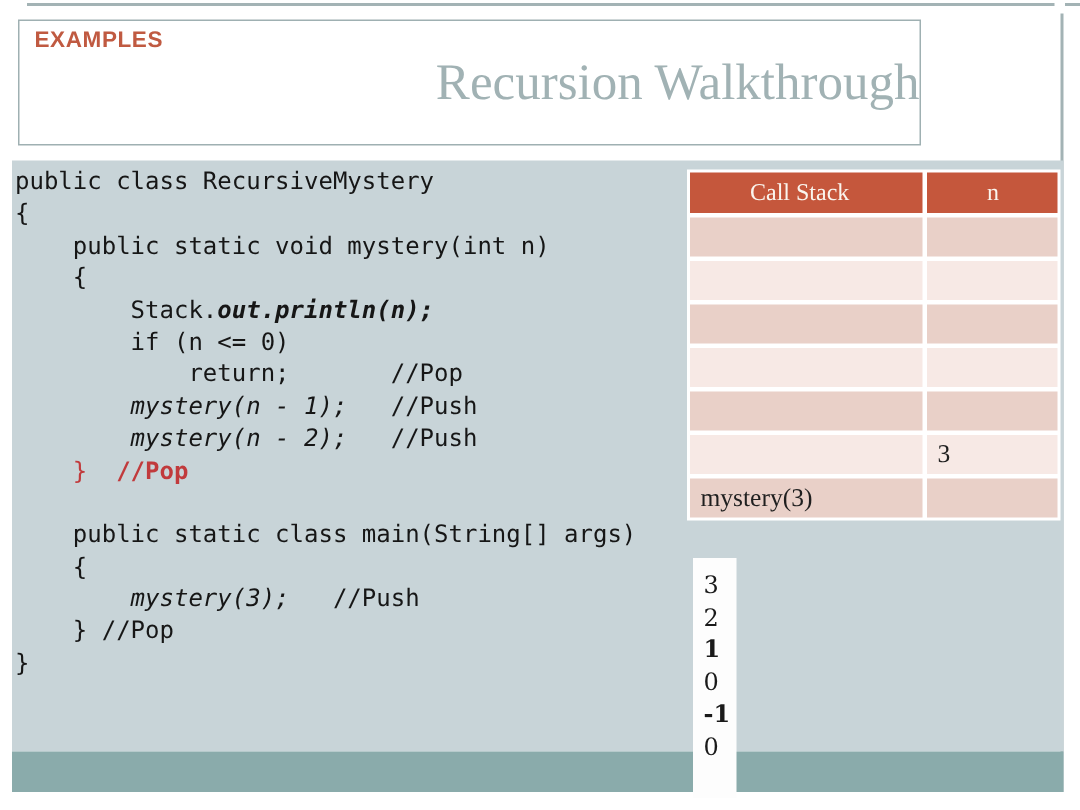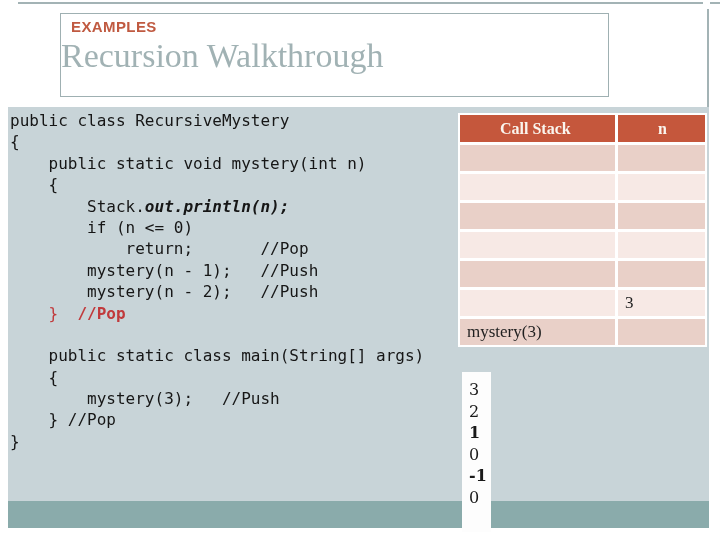--- a/index.html
+++ b/index.html
@@ -8,30 +8,30 @@
     overflow:hidden;font-family:"Liberation Sans",sans-serif;
   }
   
   .frame-line{position:absolute;background:#a3b3b5;}
   #frame-top-main{left:18px;top:2px;width:685px;height:2px;}
   #frame-top-corner{left:710px;top:2px;width:10px;height:2px;}
   #frame-right{left:707px;top:9px;width:2px;height:519px;}
 
   
   .header-box{
-    position:absolute;left:12px;top:13px;width:549px;height:84px;
-    background:#ffffff;border:1px solid #9fb0b2;box-sizing:border-box;margin-left:48px;
+    position:absolute;left:12px;top:13px;width:602px;height:84px;
+    background:#ffffff;border:1px solid #9fb0b2;box-sizing:border-box;
   }
   .kicker{
     position:absolute;left:10px;top:4px;
     font-family:"Liberation Sans",sans-serif;font-weight:bold;
     font-size:15px;letter-spacing:0.4px;color:#c05a41;
   }
   .slide-title{
-    position:absolute;left:0;top:23px;width:100%;text-align:left;
+    position:absolute;left:0;top:23px;width:100%;text-align:right;
     font-family:"Liberation Serif",serif;font-size:34px;color:#a1b2b4;
   }
 
   
   .content-bg{
     position:absolute;left:8px;top:107px;width:701px;height:394px;
     background:#c8d4d8;
   }
   .teal-band{
     position:absolute;left:8px;top:501px;width:701px;height:27px;
@@ -39,40 +39,40 @@
   }
 
   
   .code{
     position:absolute;left:10px;top:110px;
     font-family:"DejaVu Sans Mono",monospace;font-size:16px;
     line-height:21.4px;color:#161616;
   }
   .code-line{white-space:pre;height:21.4px;}
   .seg-normal{}
-  .seg-italic{margin-top:16px;}
+  .seg-italic{font-style:italic;margin-top:16px;}
   .seg-bold-italic{font-style:italic;font-weight:bold;text-align:right;}
   .seg-red{color:#c13a3c;}
   .seg-red-bold{color:#c13a3c;font-weight:bold;margin-top:20px;}
 
   
   .cs-table{
     position:absolute;left:458px;top:113px;width:245px;
     background:#ffffff;padding:2px;
     display:flex;flex-direction:column;gap:3px;
   }
   .tr{display:flex;gap:3px;height:26px;}
   .th-row{height:27px;}
   .td,.th{
     display:flex;align-items:center;padding-left:7px;box-sizing:border-box;
     font-family:"Liberation Serif",serif;
   }
   .col-stack{width:155px;}
   .col-n{flex:1;}
-  .th{background:#c5573c;color:#faf5ee;font-weight:bold;font-size:16px;padding-left:40px;}
+  .th{background:#c5573c;color:#faf5ee;font-weight:normal;font-size:16px;padding-left:40px;}
   .row-dark .td{background:#e9d0c8;}
   .row-light .td{background:#f7e9e5;}
   .td{font-size:17px;color:#1f1f1f;}
 
   
   .trace-strip{
     position:absolute;left:462px;top:372px;width:29px;height:160px;
     background:#fdfdfd;padding-top:7px;box-sizing:border-box;
   }
   .trace-val{

